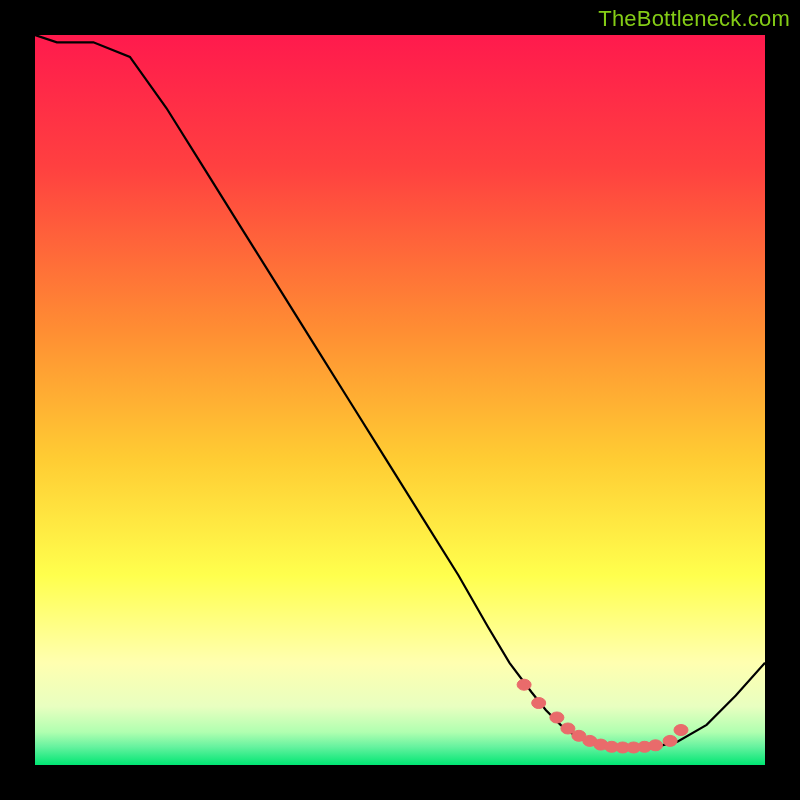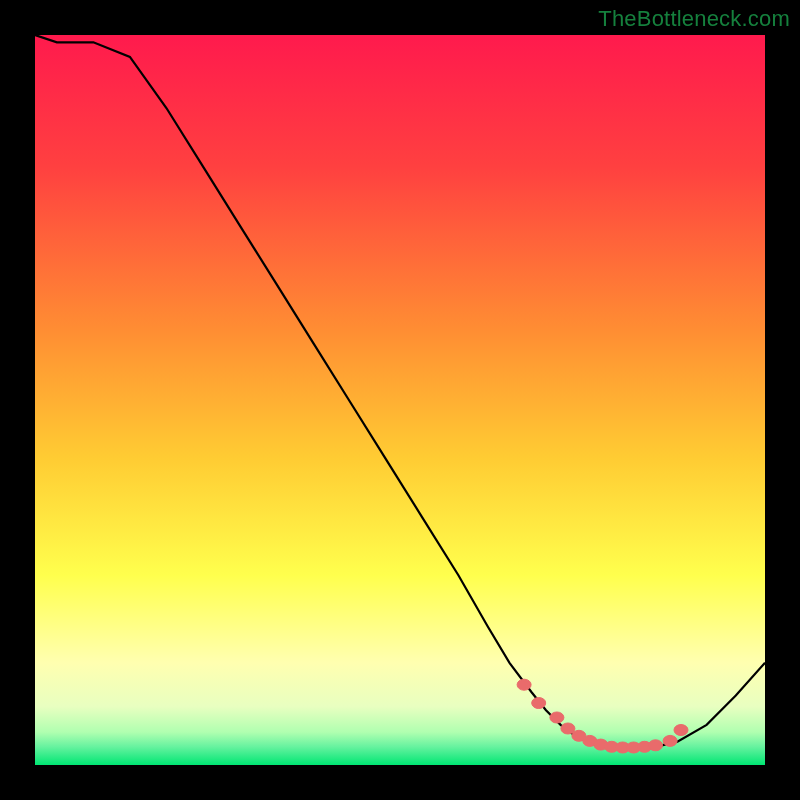--- a/index.html
+++ b/index.html
@@ -14,21 +14,21 @@
   .frame {
     position: relative;
     width: 800px;
     height: 800px;
     background: #000;
   }
   .watermark {
     position: absolute;
     top: 6px;
     right: 10px;
-    color: #15803d;
+    color: #84cc16;
     font-size: 22px;
     font-weight: 500;
     letter-spacing: 0.2px;
   }
   .plot {
     position: absolute;
     left: 35px;
     top: 35px;
     width: 730px;
     height: 730px;

